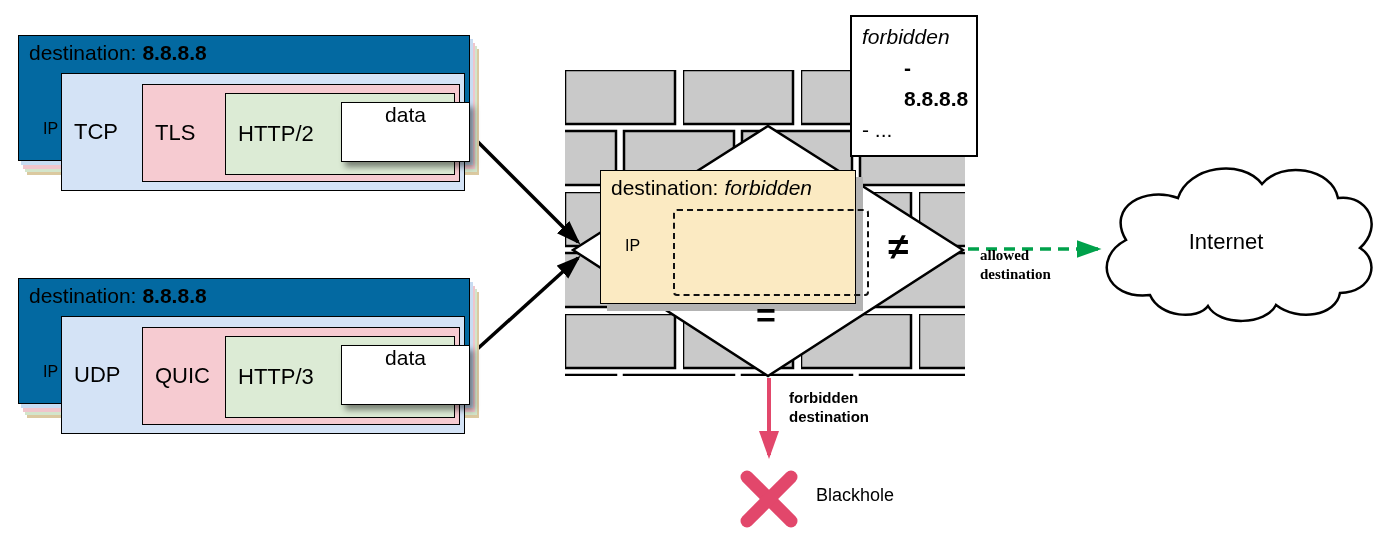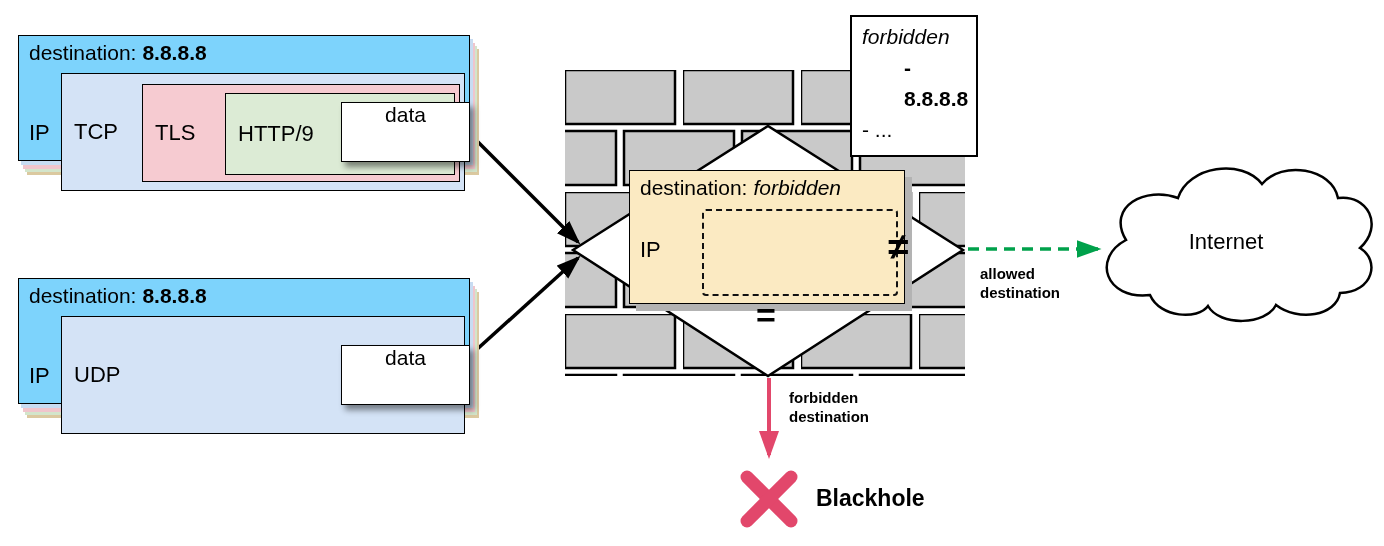--- a/index.html
+++ b/index.html
@@ -5,45 +5,45 @@
   * { box-sizing: border-box; }
   html,body { margin:0; padding:0; background:#fff; }
   body { font-family:"Liberation Sans", sans-serif; color:#000; }
   .stage { position:relative; width:1384px; height:546px; overflow:hidden; background:#fff; }
   .stage svg.graphics { position:absolute; left:0; top:0; z-index:1; }
   .abs { position:absolute; z-index:2; }
 
   
   .packet {
     position:absolute; width:452px; height:126px; z-index:2;
-    background:#7dd3fc; border:1.5px solid #000;
+    background:#0369a1; border:1.5px solid #000;
     box-shadow: 3px 4px 0 #c8dcf2, 5px 8px 0 #f0c5cc, 7px 11px 0 #d3e5cb, 9px 14px 0 #dbc9a0;
   }
   .packet-top { left:18px; top:35px; }
   .packet-bottom { left:18px; top:278px; }
   .packet-title { position:absolute; left:10px; top:5px; font-size:21px; }
   .packet-title .val { font-weight:bold; margin-left:6px; }
-  .ip-label { position:absolute; left:10px; top:84px; font-size:22px; }
+  .ip-label { position:absolute; left:24px; top:84px; font-size:16px; }
   .layer { position:absolute; border:1.5px solid #000; }
   .layer-transport { left:42px; top:37px; width:404px; height:118px; background:#D4E3F6; }
   .layer-security  { left:80px; top:10px; width:318px; height:98px;  background:#F6CBD1;text-decoration:underline; }
   .layer-application { left:82px; top:8px; width:230px; height:82px; background:#DCEBD5; }
   .layer-label { position:absolute; left:12px; top:50%; transform:translateY(-50%); font-size:22px; white-space:nowrap; }
   .data-box {
     position:absolute; left:322px; top:66px; width:129px; height:60px;
     background:#fff; border:1.5px solid #000;
     box-shadow: 4px 5px 6px rgba(0,0,0,0.45);
     display:flex; align-items:flex-start; justify-content:center; font-size:21px; z-index:3;
   }
 
   
   .fw-packet {
-    left:600px; top:170px; width:276px; height:134px;
+    left:600px; top:170px; width:256px; height:134px;
     background:#FBEAC2; border:1.5px solid #000;
-    box-shadow: 7px 7px 0 #b3b3b3; z-index:3;margin-left:29px;
+    box-shadow: 7px 7px 0 #b3b3b3; z-index:3;
   }
   .fw-packet .packet-title .val { font-weight:normal; font-style:italic; }
   .fw-packet .ip-label { top:66px; }
   .dashed-box {
     position:absolute; left:72px; top:38px; width:196px; height:87px;
     border:2.5px dashed #111; border-radius:4px;
   }
 
   
   .sym { z-index:4; font-weight:600; }
@@ -54,23 +54,23 @@
   .rules-box {
     left:850px; top:15px; width:128px; height:142px;
     background:#fff; border:2px solid #000; z-index:4;
     padding:4px 10px; font-size:21px; line-height:31px;
   }
   .rules-title { font-style:italic; }
   .rule-bold { font-weight:bold;margin-left:42px; }
 
   
   .small-label { font-size:15px; font-weight:bold; line-height:19px; z-index:4; }
-  .lbl-allowed { left:980px; top:264px; }
+  .lbl-allowed { left:980px; top:246px;font-family:Liberation Serif, serif; }
   .lbl-forbidden { left:789px; top:388px; }
-  .lbl-blackhole { left:816px; top:485px; font-size:23px; font-weight:bold; z-index:4; position:absolute; }
+  .lbl-blackhole { left:816px; top:485px; font-size:18px; font-weight:normal; z-index:4; position:absolute; }
   .lbl-internet { left:1136px; top:229px; width:180px; text-align:center; font-size:22px; z-index:4; }
 </style>
 </head>
 <body>
 
 <div class="stage">
 
   <svg class="graphics" width="1384" height="546" viewBox="0 0 1384 546">
     <defs>
       <pattern id="bricks" x="565" y="70" width="118" height="122" patternUnits="userSpaceOnUse">
@@ -120,36 +120,42 @@
   <div class="packet packet-top">
     <div class="packet-title">
       <span>destination:</span><span class="val">8.8.8.8</span>
     </div>
     <div class="ip-label">IP</div>
     <div class="layer layer-transport">
       <span class="layer-label">TCP</span>
       <div class="layer layer-security">
         <span class="layer-label">TLS</span>
         <div class="layer layer-application">
-          <span class="layer-label">HTTP/9</span>
+          <span class="layer-label">HTTP/2</span>
         </div>
       </div>
     </div>
     <div class="data-box">
       <span>data</span>
     </div>
   </div>
 
   <div class="packet packet-bottom">
     <div class="packet-title">
       <span>destination:</span><span class="val">8.8.8.8</span>
     </div>
     <div class="ip-label">IP</div>
     <div class="layer layer-transport">
       <span class="layer-label">UDP</span>
+      <div class="layer layer-security">
+        <span class="layer-label">QUIC</span>
+        <div class="layer layer-application">
+          <span class="layer-label">HTTP/3</span>
+        </div>
+      </div>
     </div>
     <div class="data-box">
       <span>data</span>
     </div>
   </div>
 
   <div class="abs fw-packet">
     <div class="packet-title">
       <span>destination:</span><span class="val" style="margin-left:6px;">forbidden</span>
     </div>

